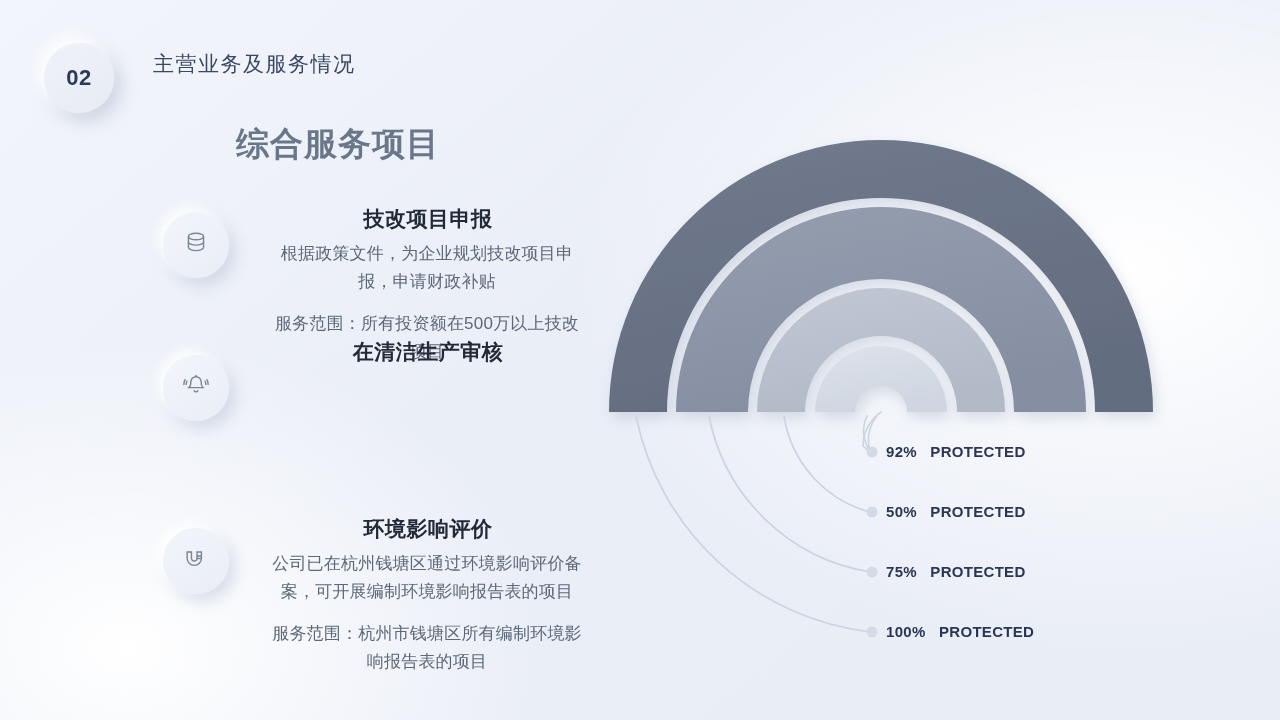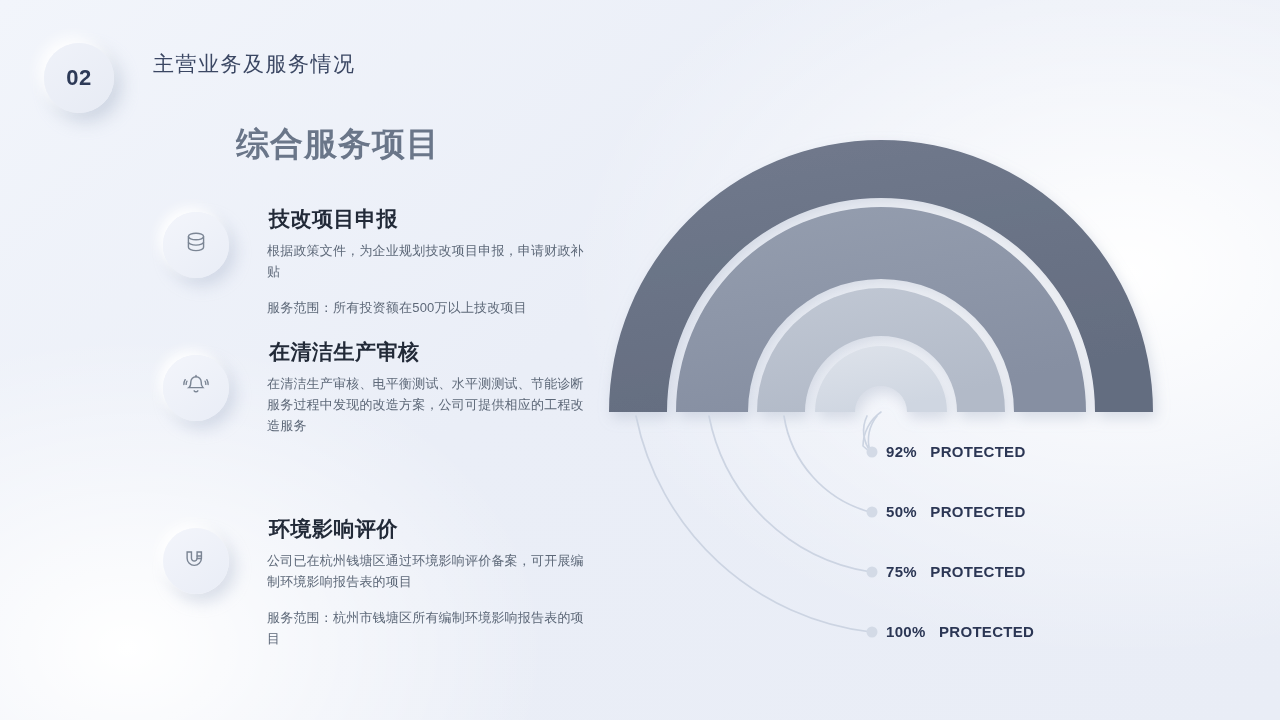--- a/index.html
+++ b/index.html
@@ -8,20 +8,21 @@
     font-family:"Liberation Sans","DejaVu Sans",sans-serif;
     background:#eef1f8;
     position:relative;
   }
   .slide{
     position:absolute;inset:0;
     background:
       radial-gradient(ellipse 900px 620px at 88% 38%, #ffffff 0%, rgba(255,255,255,0) 62%),
       radial-gradient(ellipse 700px 520px at 10% 90%, #ffffff 0%, rgba(255,255,255,0) 60%),
       linear-gradient(140deg,#f2f5fb 0%,#eaeef7 45%,#e9edf6 100%);
+    text-align: center;
   }
 
   
   .hdr-badge{
     position:absolute;left:44px;top:43px;width:70px;height:70px;border-radius:50%;
     background:linear-gradient(145deg,#eff2f9 0%,#e7ebf4 100%);
     box-shadow:-6px -6px 14px rgba(255,255,255,.95), 7px 8px 18px rgba(160,172,196,.45);
     display:flex;align-items:center;justify-content:center;
   }
   .hdr-badge span{
@@ -45,21 +46,21 @@
     background:linear-gradient(145deg,#f3f5fb 0%,#e9edf6 100%);
     box-shadow:-5px -5px 12px rgba(255,255,255,.95), 6px 7px 16px rgba(163,175,199,.40);
     display:flex;align-items:center;justify-content:center;
   }
   .feat-body{position:absolute;left:104px;width:320px;}
   .feat-h{
     font-size:21px;font-weight:bold;color:#222a38;letter-spacing:.5px;
     margin:0 0 7px 2px;white-space:nowrap;
   }
   .feat-p{
-    font-size:13px;color:#5d6878;line-height:1.62;margin:0;
+    font-size:17px;color:#5d6878;line-height:1.62;margin:0;
     letter-spacing:.2px;
   }
   .feat-p + .feat-p{margin-top:15px;}
 
   
   .chart{position:absolute;left:560px;top:120px;width:700px;height:560px;}
   .chart svg{display:block;}
 
   .lbl{
     position:absolute;font-size:15px;font-weight:bold;color:#2b3654;
@@ -102,21 +103,20 @@
           <path d="M12 3.5a4.8 4.8 0 0 0-4.8 4.8c0 4-1.7 5.2-1.7 5.2h13A6.6 6.6 0 0 1 16.8 8.3 4.8 4.8 0 0 0 12 3.5z"></path>
           <path d="M10.3 16.4a2 2 0 0 0 3.4 0"></path>
           <path d="M12 2.2v1.2"></path>
           <path d="M3.6 7.6c-.5.9-.7 1.9-.7 2.9M2 6.2c-.8 1.3-1.2 2.8-1.2 4.4"></path>
           <path d="M20.4 7.6c.5.9.7 1.9.7 2.9M22 6.2c.8 1.3 1.2 2.8 1.2 4.4"></path>
         </svg>
       </span>
     </div>
     <div class="feat-body" style="top:0;">
       <p class="feat-h">在清洁生产审核</p>
-      <p class="feat-p">在清洁生产审核、电平衡测试、水平测测试、节能诊断服务过程中发现的改造方案，公司可提供相应的工程改造服务</p>
     </div>
   </div>
 
   <div class="feat" style="top:515px;">
     <div class="feat-ico" style="top:13px;">
       <span>
         <svg width="26" height="26" viewBox="0 0 24 24" fill="none" stroke="#7b8594" stroke-width="1.3" stroke-linecap="round">
           <path d="M17 5.5H13v5.8a2.6 2.6 0 1 1-5.2 0V5.5H3.8v5.8a6.6 6.6 0 0 0 13.2 0z"></path>
           <path d="M13 9.3h4M13 11.6h4"></path>
         </svg>

